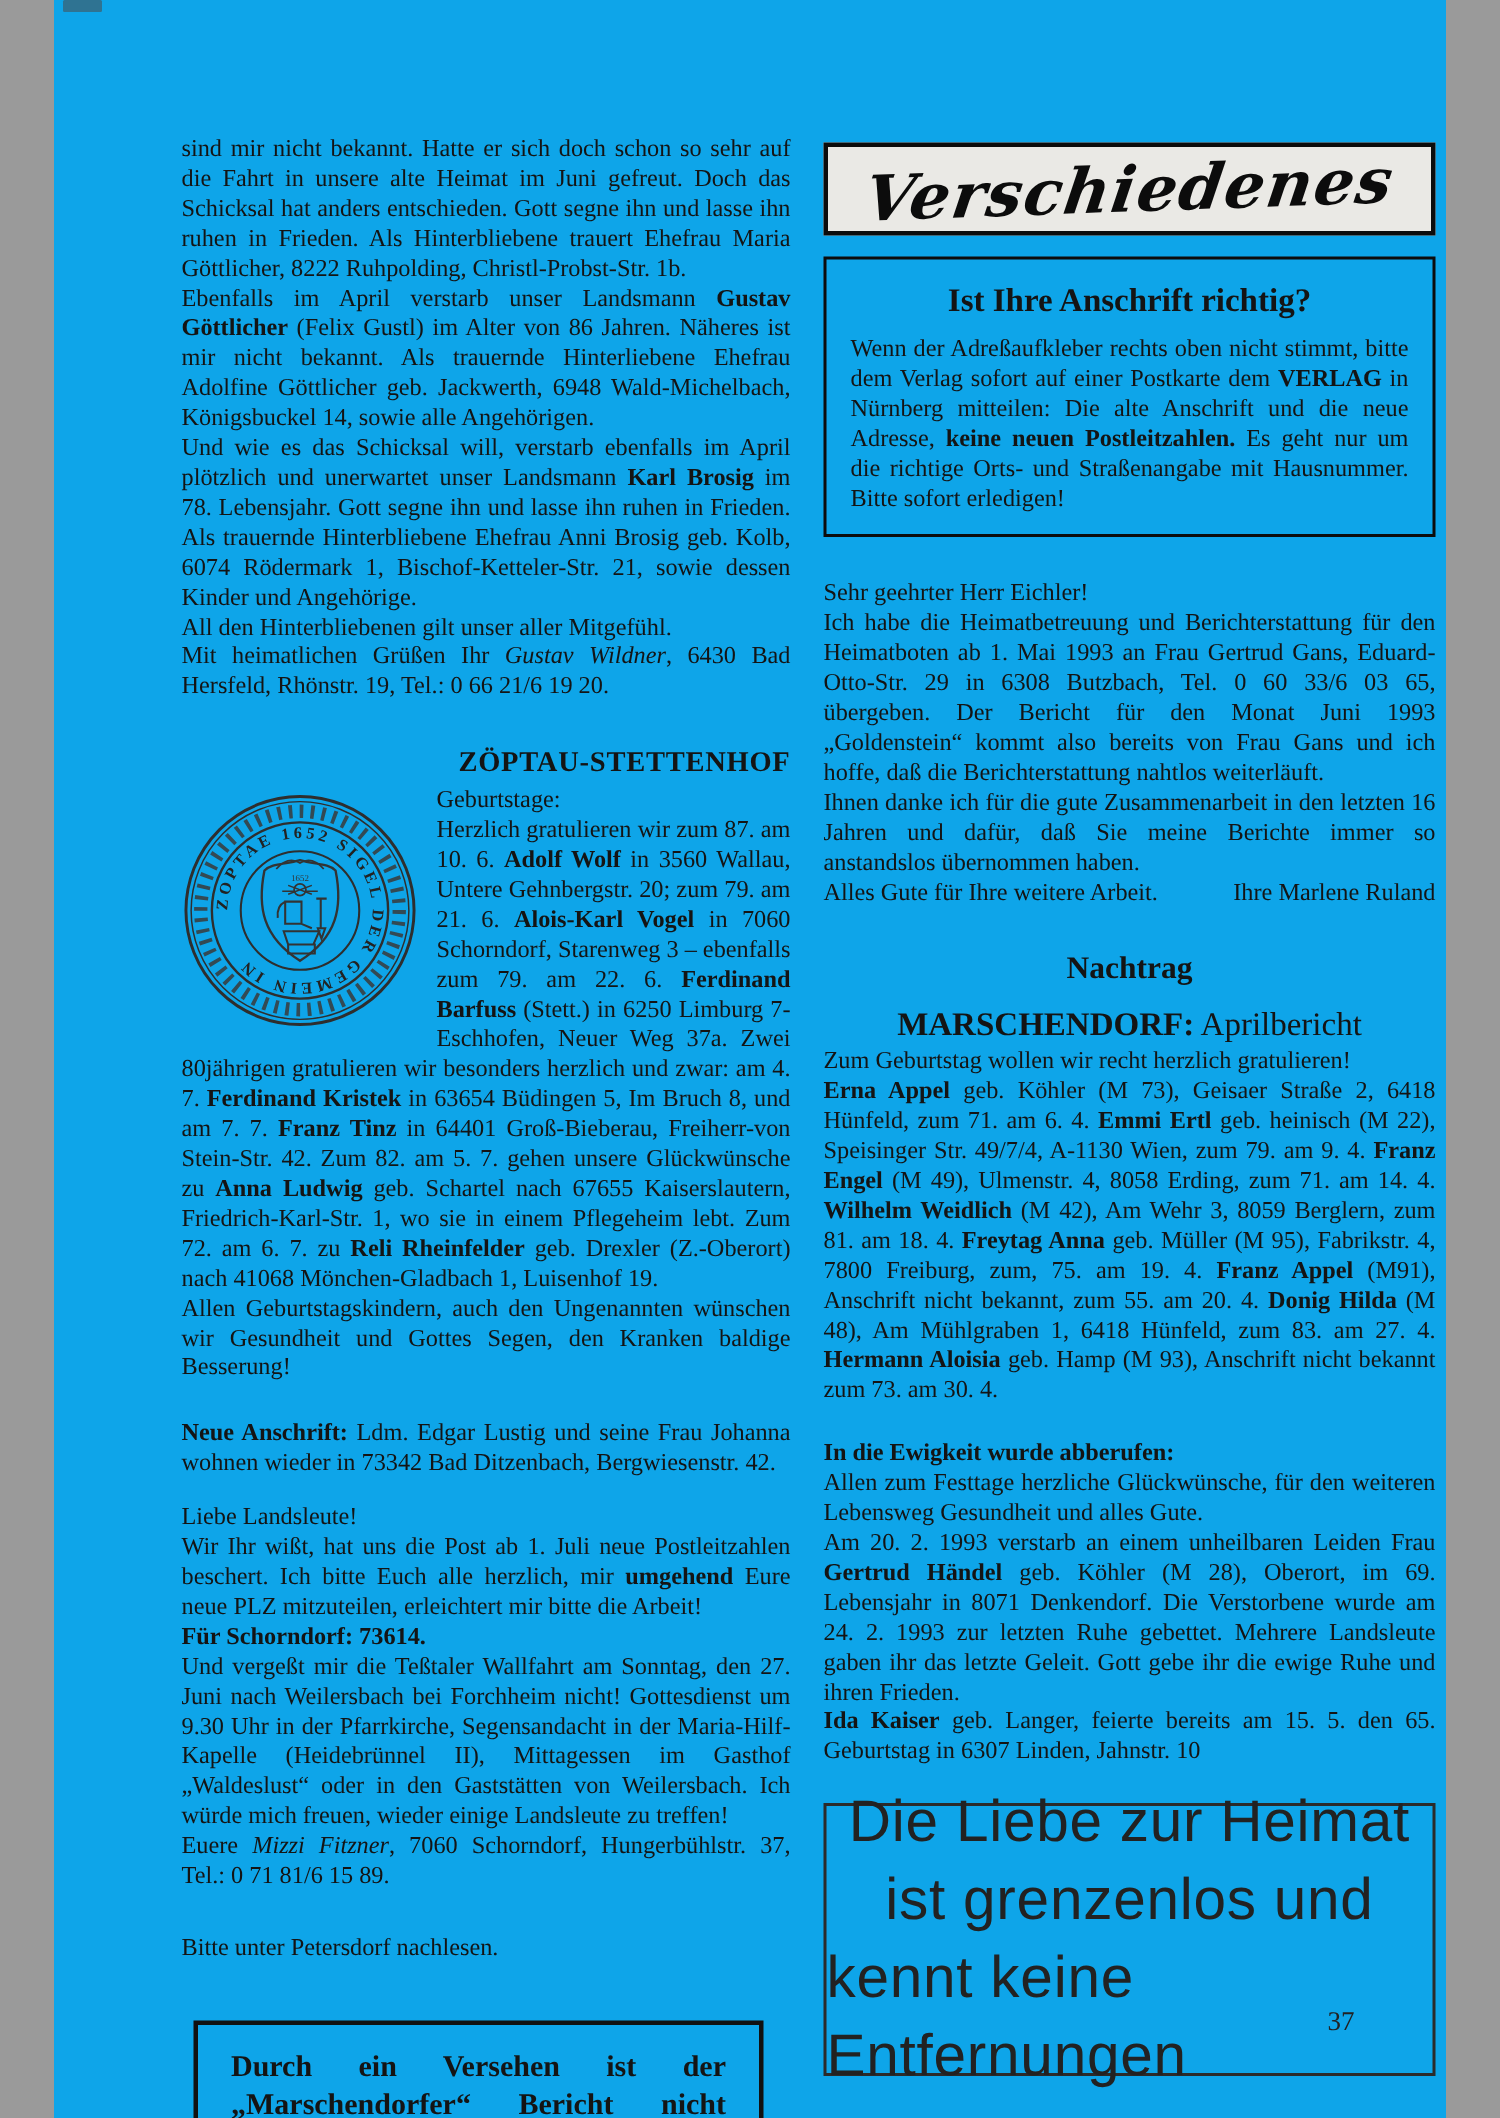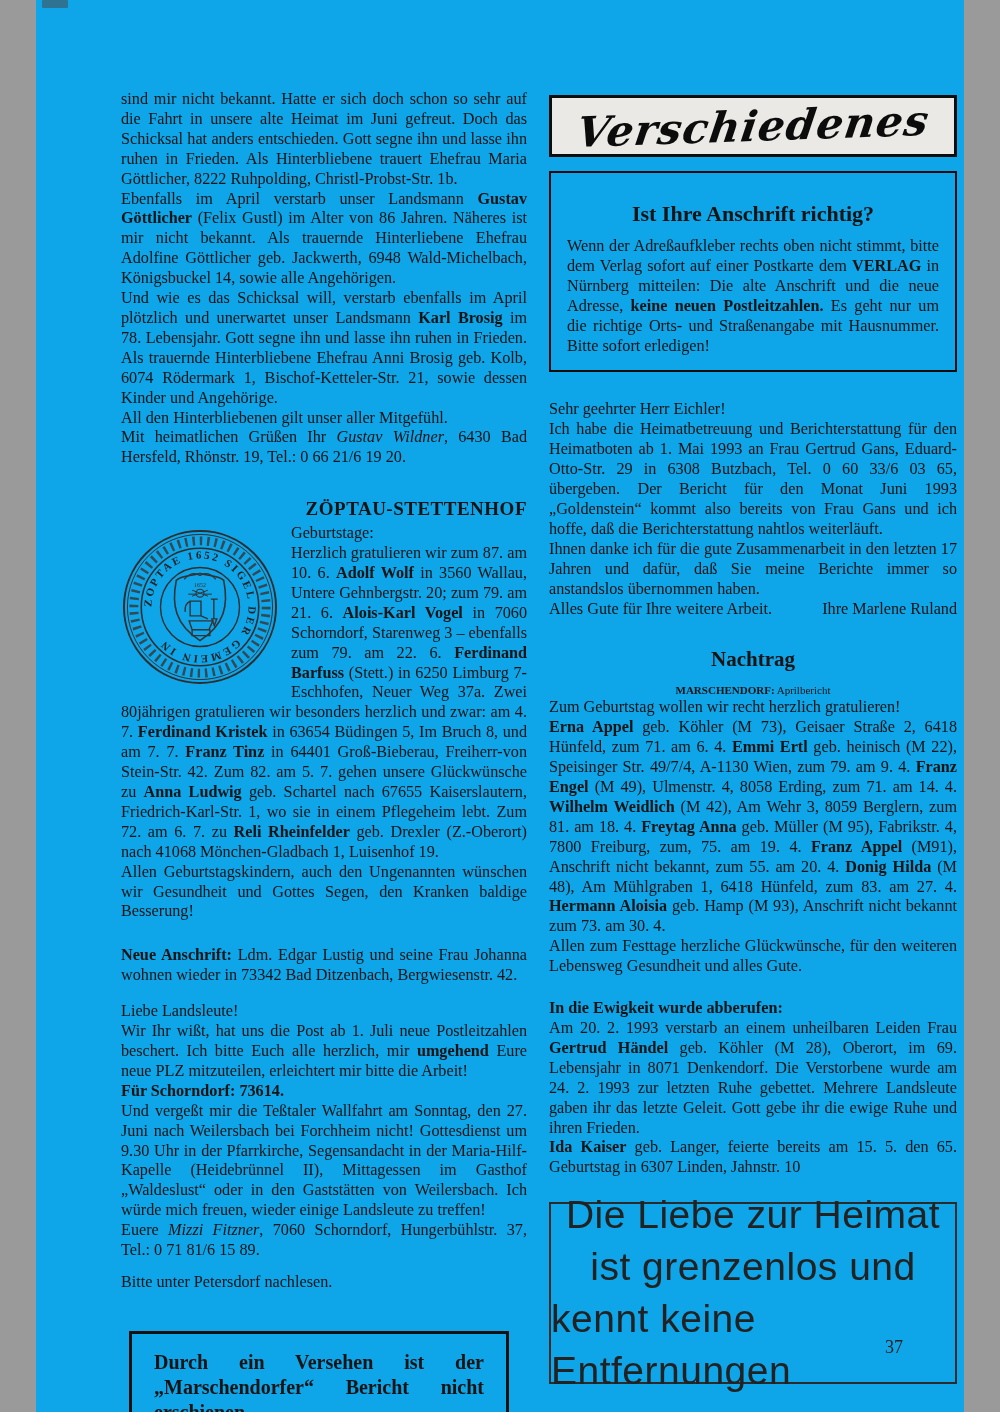--- a/index.html
+++ b/index.html
@@ -10,35 +10,35 @@
   .col.left{left:85px;top:90px;width:406px;}
   .col.right{left:513px;top:95px;width:408px;}
   .bt{font-size:16.2px;line-height:19.9px;text-align:justify;margin:0;}
   .nojust{text-align:left;}
   .b{font-weight:bold;}
   .i{font-style:italic;}
   .center{text-align:center;}
   .gap10{}
   .gap22{margin-top:22px;}
   .gap24{margin-top:24px;}
-  .gap28{margin-top:12px;}
+  .gap28{margin-top:28px;}
   .gap30{margin-top:16px;}
   .sec-heading{font-size:19px;font-weight:bold;text-align:right;margin:30px 0 4px 0;letter-spacing:.5px;}
   .seal-wrap{float:left;width:158px;height:168px;margin:4px 12px 2px 0;}
   .seal-wrap svg{width:158px;height:158px;}
   .apology-box{margin:38px 0 0 8px;border:3px solid #111;padding:16px 22px 18px 22px;width:330px;}
   .apology-box p{margin:0;font-weight:bold;font-size:20px;line-height:25px;text-align:justify;}
   .banner{border:3px solid #0c0c0c;background:#eae9e5;height:56px;display:flex;align-items:center;justify-content:center;margin-bottom:14px;}
   .banner-text{font-family:"DejaVu Serif",serif;font-style:italic;font-weight:bold;font-size:42px;
                transform:skewX(-10deg) rotate(-2deg);letter-spacing:1px;color:#0c0c0c;}
-  .address-box{border:2px solid #0c0c0c;padding:26px 16px 14px 16px;margin-bottom:28px;}
+  .address-box{border:2px solid #0c0c0c;padding:12px 16px 14px 16px;margin-bottom:28px;}
   .address-title{text-align:center;font-weight:bold;font-size:22px;margin:2px 0 10px 0;}
   .closing{display:flex;justify-content:space-between;font-size:16.2px;line-height:19.9px;}
   .nachtrag-title{font-size:21px;font-weight:bold;text-align:center;margin:28px 0 8px 0;}
-  .subtitle{font-size:11px;margin:12px 0 2px 0;}
+  .subtitle{font-size:22px;margin:12px 0 2px 0;}
   .bold{font-weight:bold;}
   .liebau-title{font-size:17.5px;font-weight:bold;text-align:center;margin:30px 0 4px 0;letter-spacing:.4px;}
   .quote-box{margin-top:24px;border:2px solid #2b2b2b;height:178px;display:flex;flex-direction:column;
              justify-content:center;align-items:center;font-family:"Liberation Sans","DejaVu Sans",sans-serif;
              font-size:39px;line-height:52px;color:#222;letter-spacing:.5px;}
   .page-number{position:absolute;left:849px;top:1337px;font-size:18px;color:#222;}
 </style>
 </head>
 <body>
 
@@ -99,33 +99,33 @@
       <span class="banner-text">Verschiedenes</span>
     </div>
 
     <div class="address-box">
       <div class="address-title">Ist Ihre Anschrift richtig?</div>
       <p class="bt"><span>Wenn der Adreßaufkleber rechts oben nicht stimmt, bitte dem Verlag sofort auf einer Postkarte dem </span><span class="b">VERLAG</span><span> in Nürnberg mitteilen: Die alte Anschrift und die neue Adresse, </span><span class="b">keine neuen Postleitzahlen.</span><span> Es geht nur um die richtige Orts- und Straßenangabe mit Hausnummer. Bitte sofort erledigen!</span></p>
     </div>
 
     <p class="bt nojust">Sehr geehrter Herr Eichler!</p>
     <p class="bt"><span>Ich habe die Heimatbetreuung und Berichterstattung für den Heimatboten ab 1. Mai 1993 an Frau Gertrud Gans, Eduard-Otto-Str. 29 in 6308 Butzbach, Tel. 0 60 33/6 03 65, übergeben. Der Bericht für den Monat Juni 1993 „Goldenstein“ kommt also bereits von Frau Gans und ich hoffe, daß die Berichterstattung nahtlos weiterläuft.</span></p>
-    <p class="bt"><span>Ihnen danke ich für die gute Zusammenarbeit in den letzten 17 Jahren und dafür, daß Sie meine Berichte immer so anstandslos übernommen haben.</span></p>
+    <p class="bt"><span>Ihnen danke ich für die gute Zusammenarbeit in den letzten 16 Jahren und dafür, daß Sie meine Berichte immer so anstandslos übernommen haben.</span></p>
     <div class="closing">
       <span>Alles Gute für Ihre weitere Arbeit.</span>
       <span>Ihre Marlene Ruland</span>
     </div>
 
     <h3 class="nachtrag-title">Nachtrag</h3>
     <p class="subtitle center"><span class="b">MARSCHENDORF:</span><span> Aprilbericht</span></p>
     <p class="bt nojust">Zum Geburtstag wollen wir recht herzlich gratulieren!</p>
     <p class="bt"><span class="b">Erna Appel</span><span> geb. Köhler (M 73), Geisaer Straße 2, 6418 Hünfeld, zum 71. am 6. 4. </span><span class="b">Emmi Ertl</span><span> geb. heinisch (M 22), Speisinger Str. 49/7/4, A-1130 Wien, zum 79. am 9. 4. </span><span class="b">Franz Engel</span><span> (M 49), Ulmenstr. 4, 8058 Erding, zum 71. am 14. 4. </span><span class="b">Wilhelm Weidlich</span><span> (M 42), Am Wehr 3, 8059 Berglern, zum 81. am 18. 4. </span><span class="b">Freytag Anna</span><span> geb. Müller (M 95), Fabrikstr. 4, 7800 Freiburg, zum, 75. am 19. 4. </span><span class="b">Franz Appel</span><span> (M91), Anschrift nicht bekannt, zum 55. am 20. 4. </span><span class="b">Donig Hilda</span><span> (M 48), Am Mühlgraben 1, 6418 Hünfeld, zum 83. am 27. 4. </span><span class="b">Hermann Aloisia</span><span> geb. Hamp (M 93), Anschrift nicht bekannt zum 73. am 30. 4.</span></p>
+    <p class="bt bold gap22 nojust">In die Ewigkeit wurde abberufen:</p>
+
     <p class="bt">Allen zum Festtage herzliche Glückwünsche, für den weiteren Lebensweg Gesundheit und alles Gute.</p>
-
-    <p class="bt bold gap22 nojust">In die Ewigkeit wurde abberufen:</p>
     <p class="bt"><span>Am 20. 2. 1993 verstarb an einem unheilbaren Leiden Frau </span><span class="b">Gertrud Händel</span><span> geb. Köhler (M 28), Oberort, im 69. Lebensjahr in 8071 Denkendorf. Die Verstorbene wurde am 24. 2. 1993 zur letzten Ruhe gebettet. Mehrere Landsleute gaben ihr das letzte Geleit. Gott gebe ihr die ewige Ruhe und ihren Frieden.</span></p>
 
     <p class="bt"><span class="b">Ida Kaiser</span><span> geb. Langer, feierte bereits am 15. 5. den 65. Geburtstag in 6307 Linden, Jahnstr. 10</span></p>
 
     <div class="quote-box">
       <div>Die Liebe zur Heimat</div>
       <div>ist grenzenlos und</div>
       <div>kennt keine Entfernungen</div>
     </div>
   </div>

